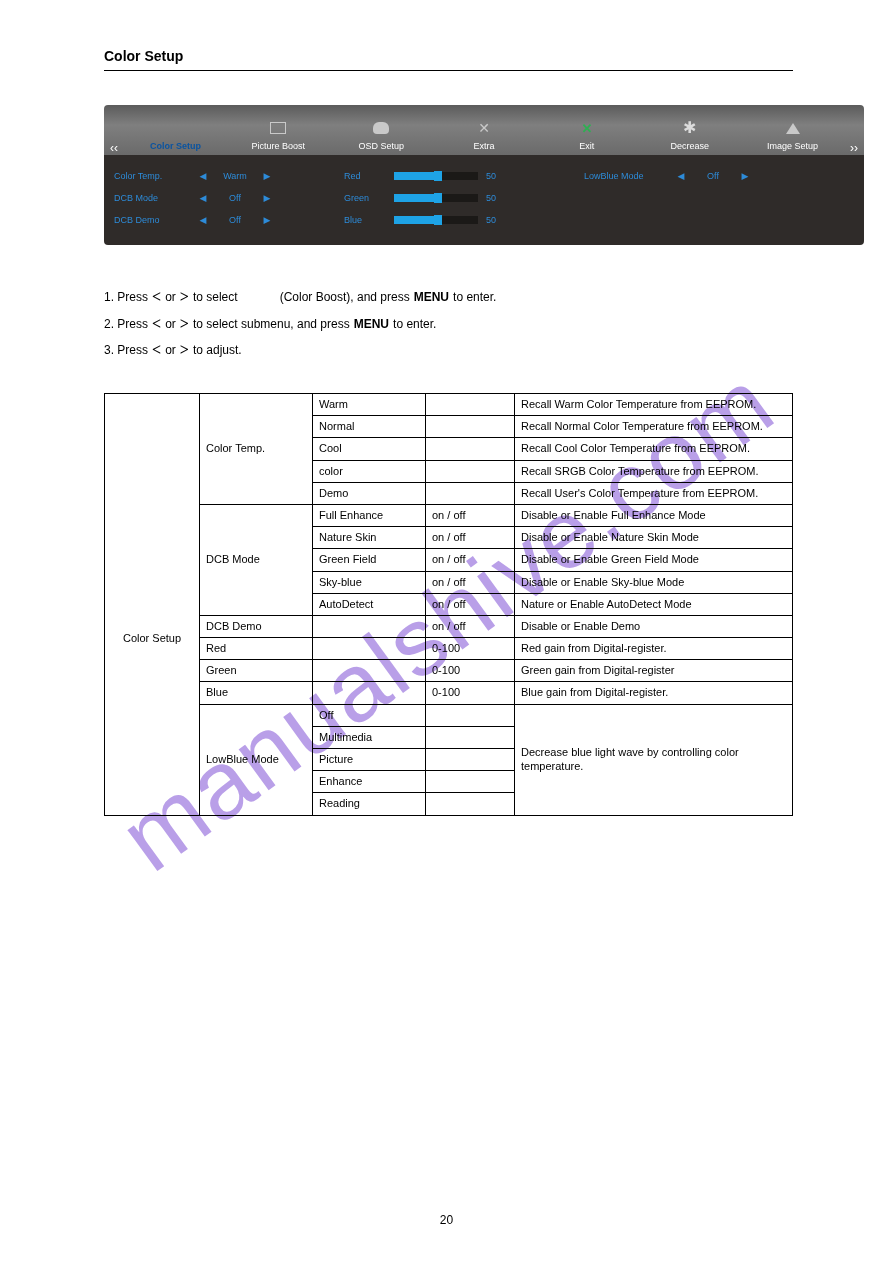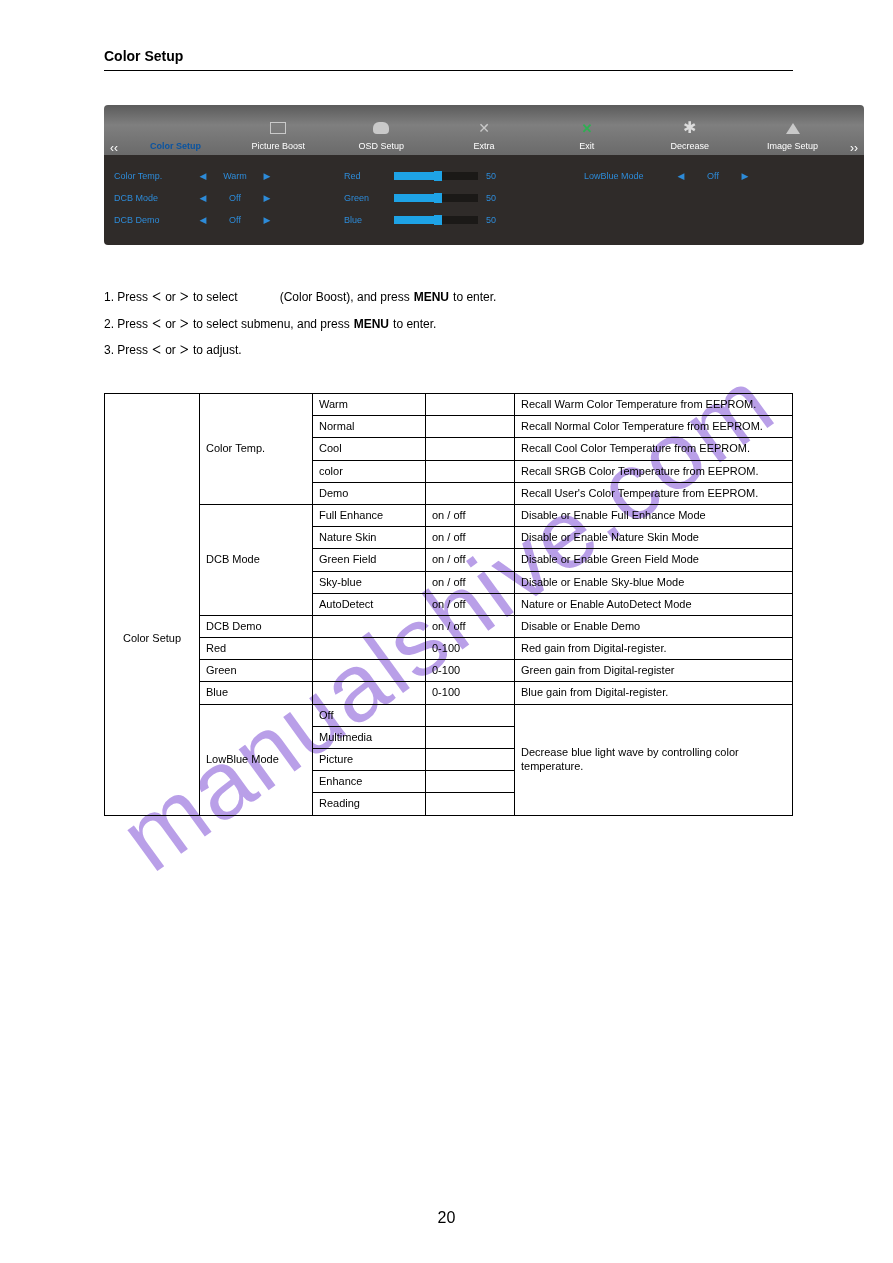--- a/index.html
+++ b/index.html
@@ -140,21 +140,21 @@
     vertical-align: middle !important;
   }
   .big-balls {
     display:flex; flex-direction:column; align-items:center; gap:8px;
   }
   .pagenum {
     position:absolute;
     left: 50%;
     bottom: 36px;
     transform: translateX(-50%);
-    font-size: 16px;
+    font-size: 12px;
   }
   
   .watermark {
     position: absolute;
     left: 50%;
     top: 620px;
     width: 900px;
     transform: translate(-50%, -50%) rotate(-36deg);
     font-size: 96px;
     font-weight: 500;

